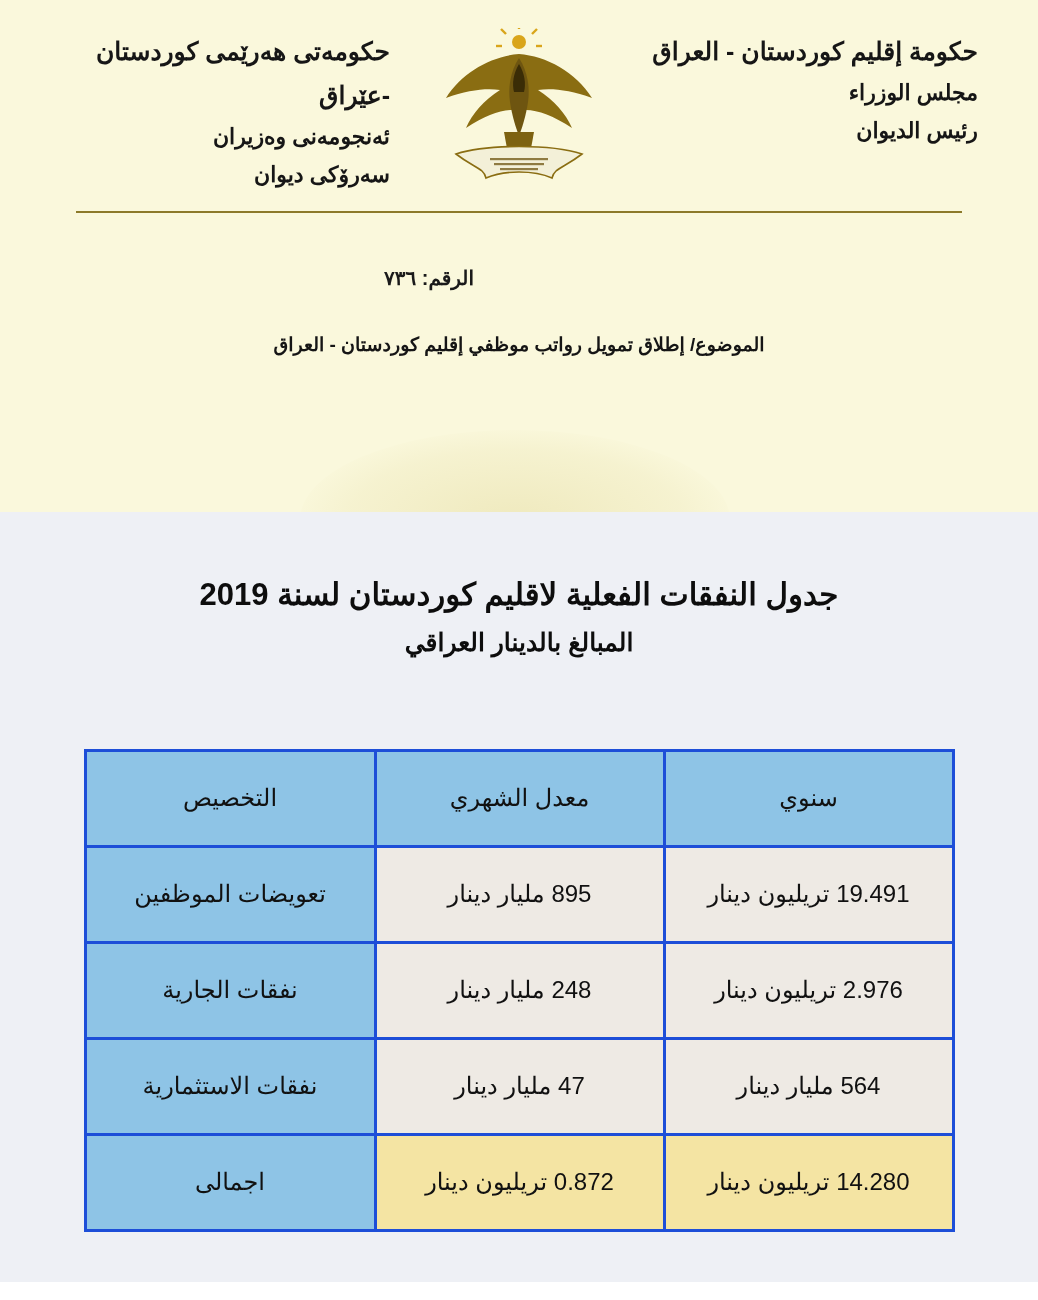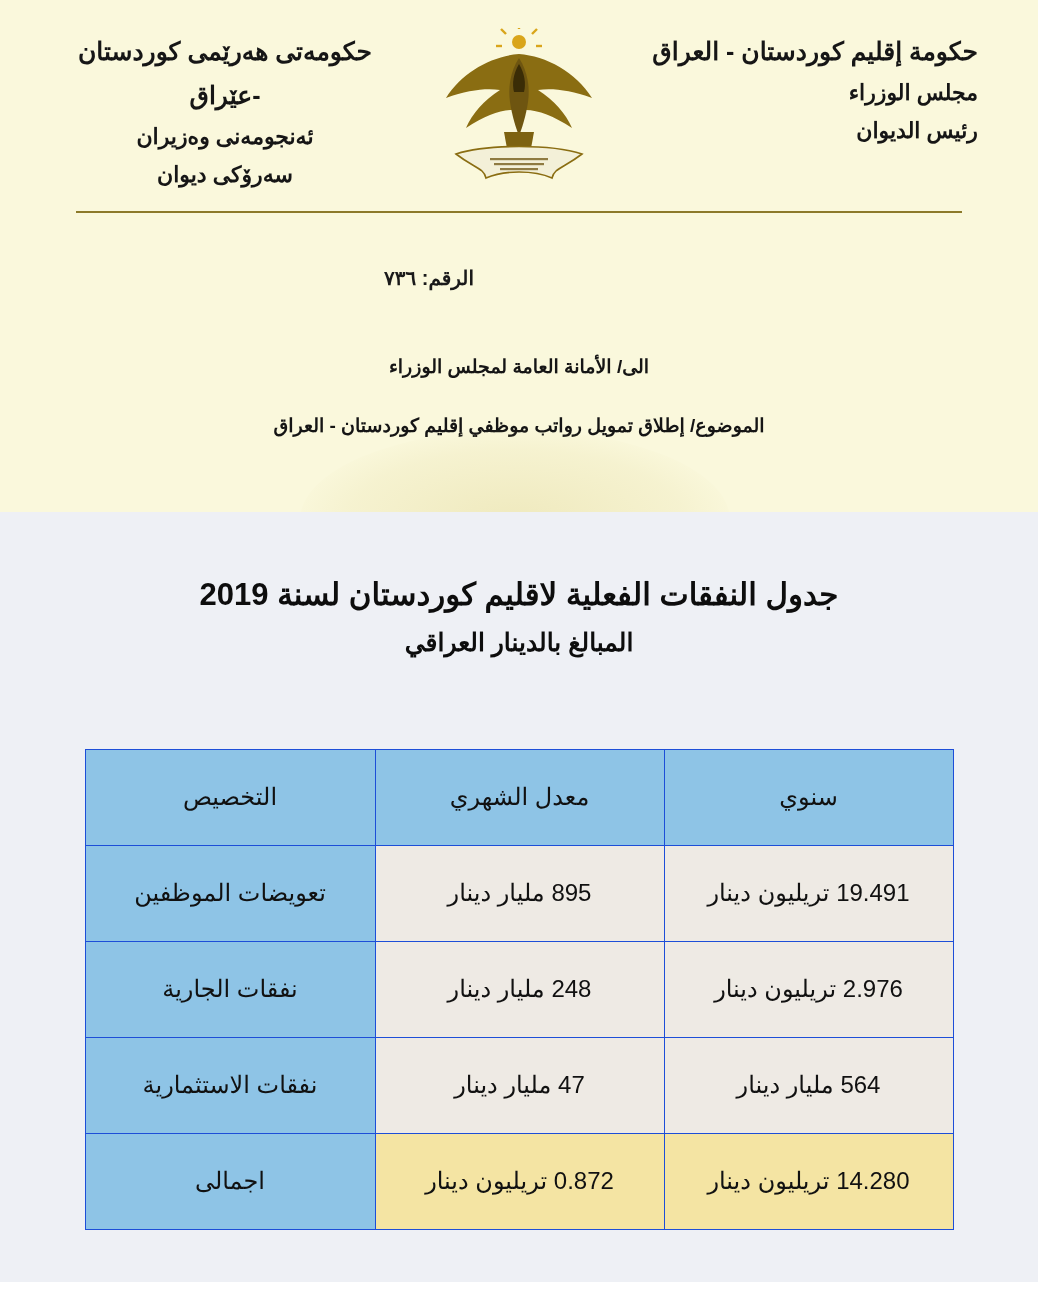--- a/index.html
+++ b/index.html
@@ -40,21 +40,21 @@
   .lh-block {
     line-height: 1.75;
     font-weight: bold;
     color: #161616;
   }
   .lh-block .l1 { font-size: 25px; }
   .lh-block .l2 { font-size: 22px; }
   .lh-block .l3 { font-size: 22px; }
   .lh-right { text-align: right; width: 330px; padding-top: 6px; }
   .lh-left  { text-align: left;  width: 330px; padding-top: 6px; direction: rtl; }
-  .lh-left .l1, .lh-left .l2, .lh-left .l3 { text-align: center; }
+  .lh-left .l1, .lh-left .l2, .lh-left .l3 { text-align: right; }
 
   
   .emblem {
     width: 170px;
     height: 160px;
     position: relative;
     flex: 0 0 170px;
     margin-top: 4px;
   }
   .emblem svg { display: block; width: 170px; height: 160px; }
@@ -122,21 +122,21 @@
     margin-top: 12px;
   }
 
   table.exp {
     margin: 92px auto 0 auto;
     width: 868px;
     border-collapse: collapse;
     table-layout: fixed;
   }
   table.exp th, table.exp td {
-    border: 1px solid #1d4ed8;
+    border: 3px solid #1d4ed8;
     height: 96px;
     font-size: 24px;
     text-align: center;
     vertical-align: middle;
     color: #111;
     padding: 4px 10px;
   }
   table.exp col.c-alloc { width: 290px; }
   table.exp col.c-month { width: 289px; }
   table.exp col.c-year  { width: 289px; }
@@ -220,21 +220,20 @@
     <div class="meta-wrap">
       <div class="meta-inner">
         <div class="row">
           <span>الرقم:</span>
           <span>٧٣٦</span>
         </div>
       </div>
     </div>
   </div>
 
-  <div class="lh-to">الى/ الأمانة العامة لمجلس الوزراء</div>
   <div class="lh-subject">الموضوع/ إطلاق تمويل رواتب موظفي إقليم كوردستان - العراق</div>
 
 </div>
 
 <div class="sheet">
 
   <div class="sheet-title">جدول النفقات الفعلية لاقليم كوردستان لسنة 2019</div>
   <div class="sheet-subtitle">المبالغ بالدينار العراقي</div>
 
   <table class="exp">

